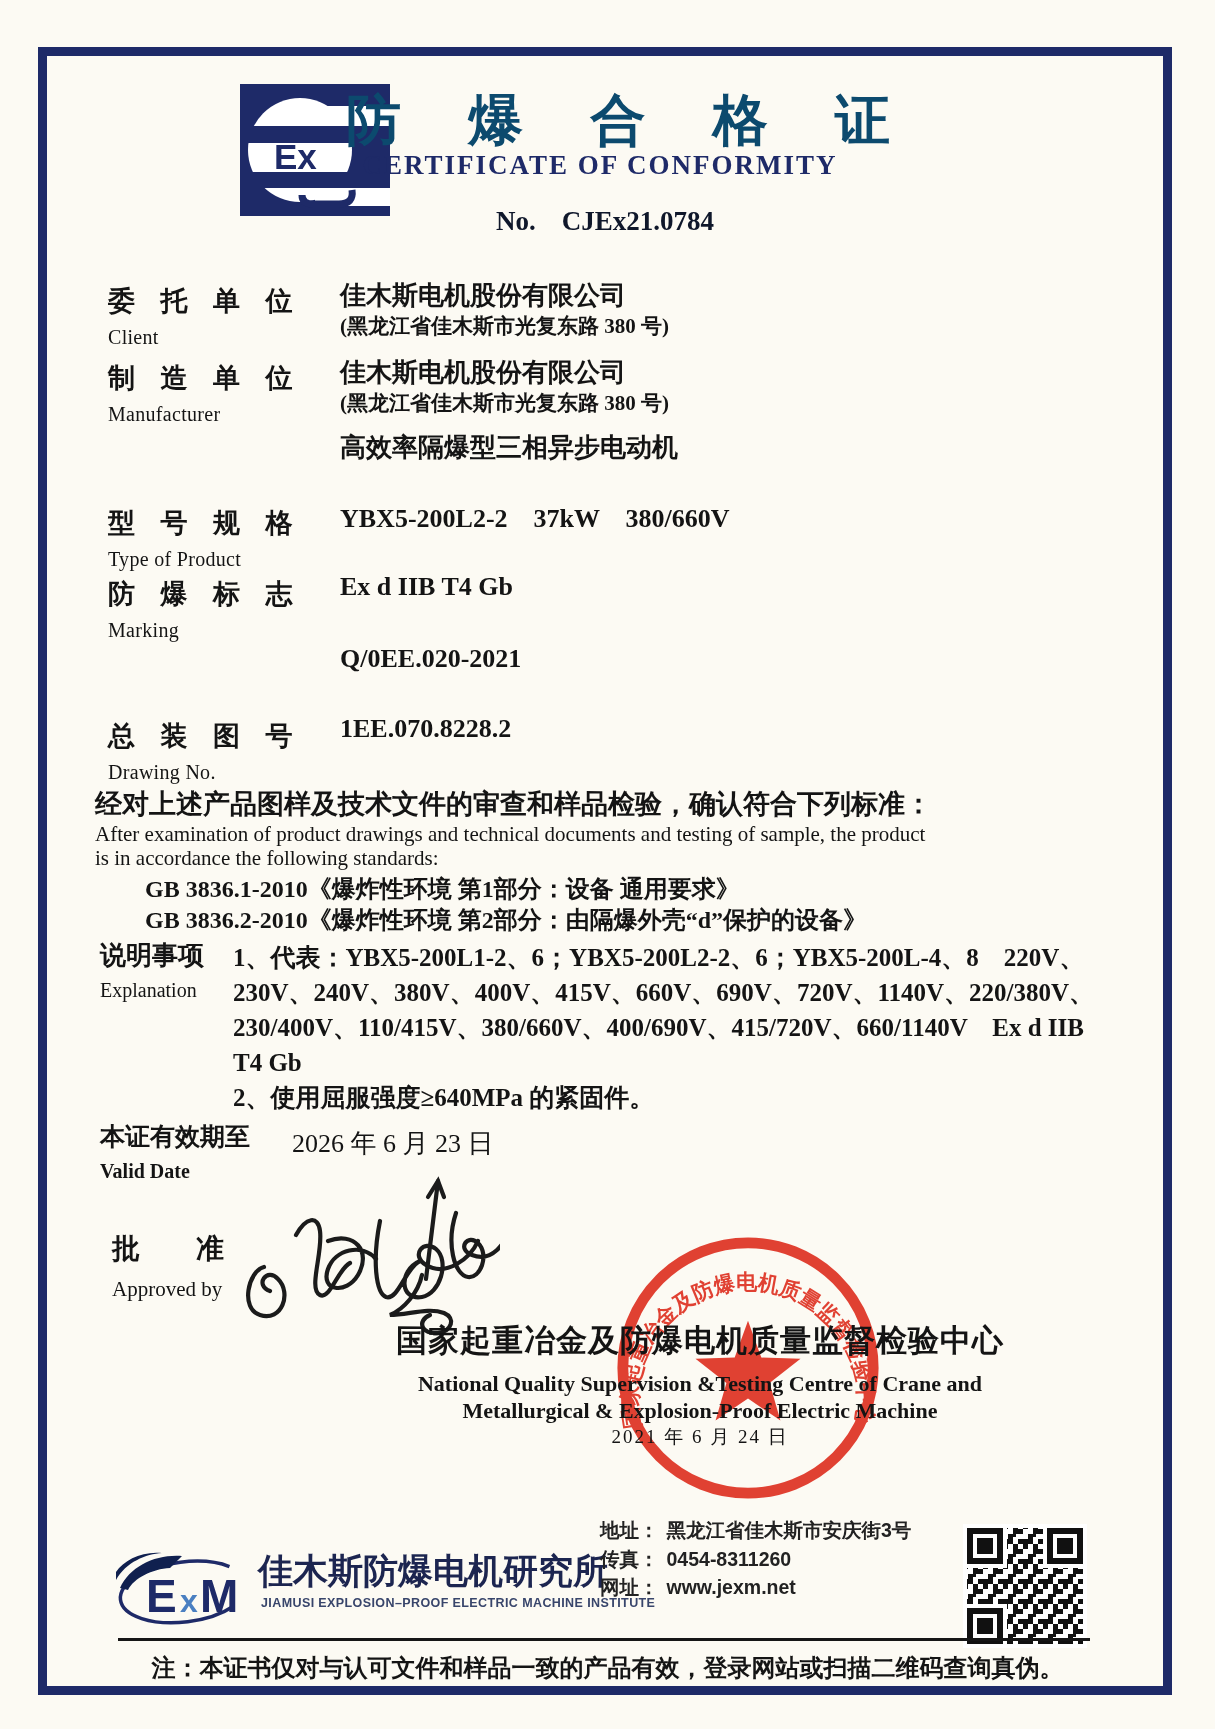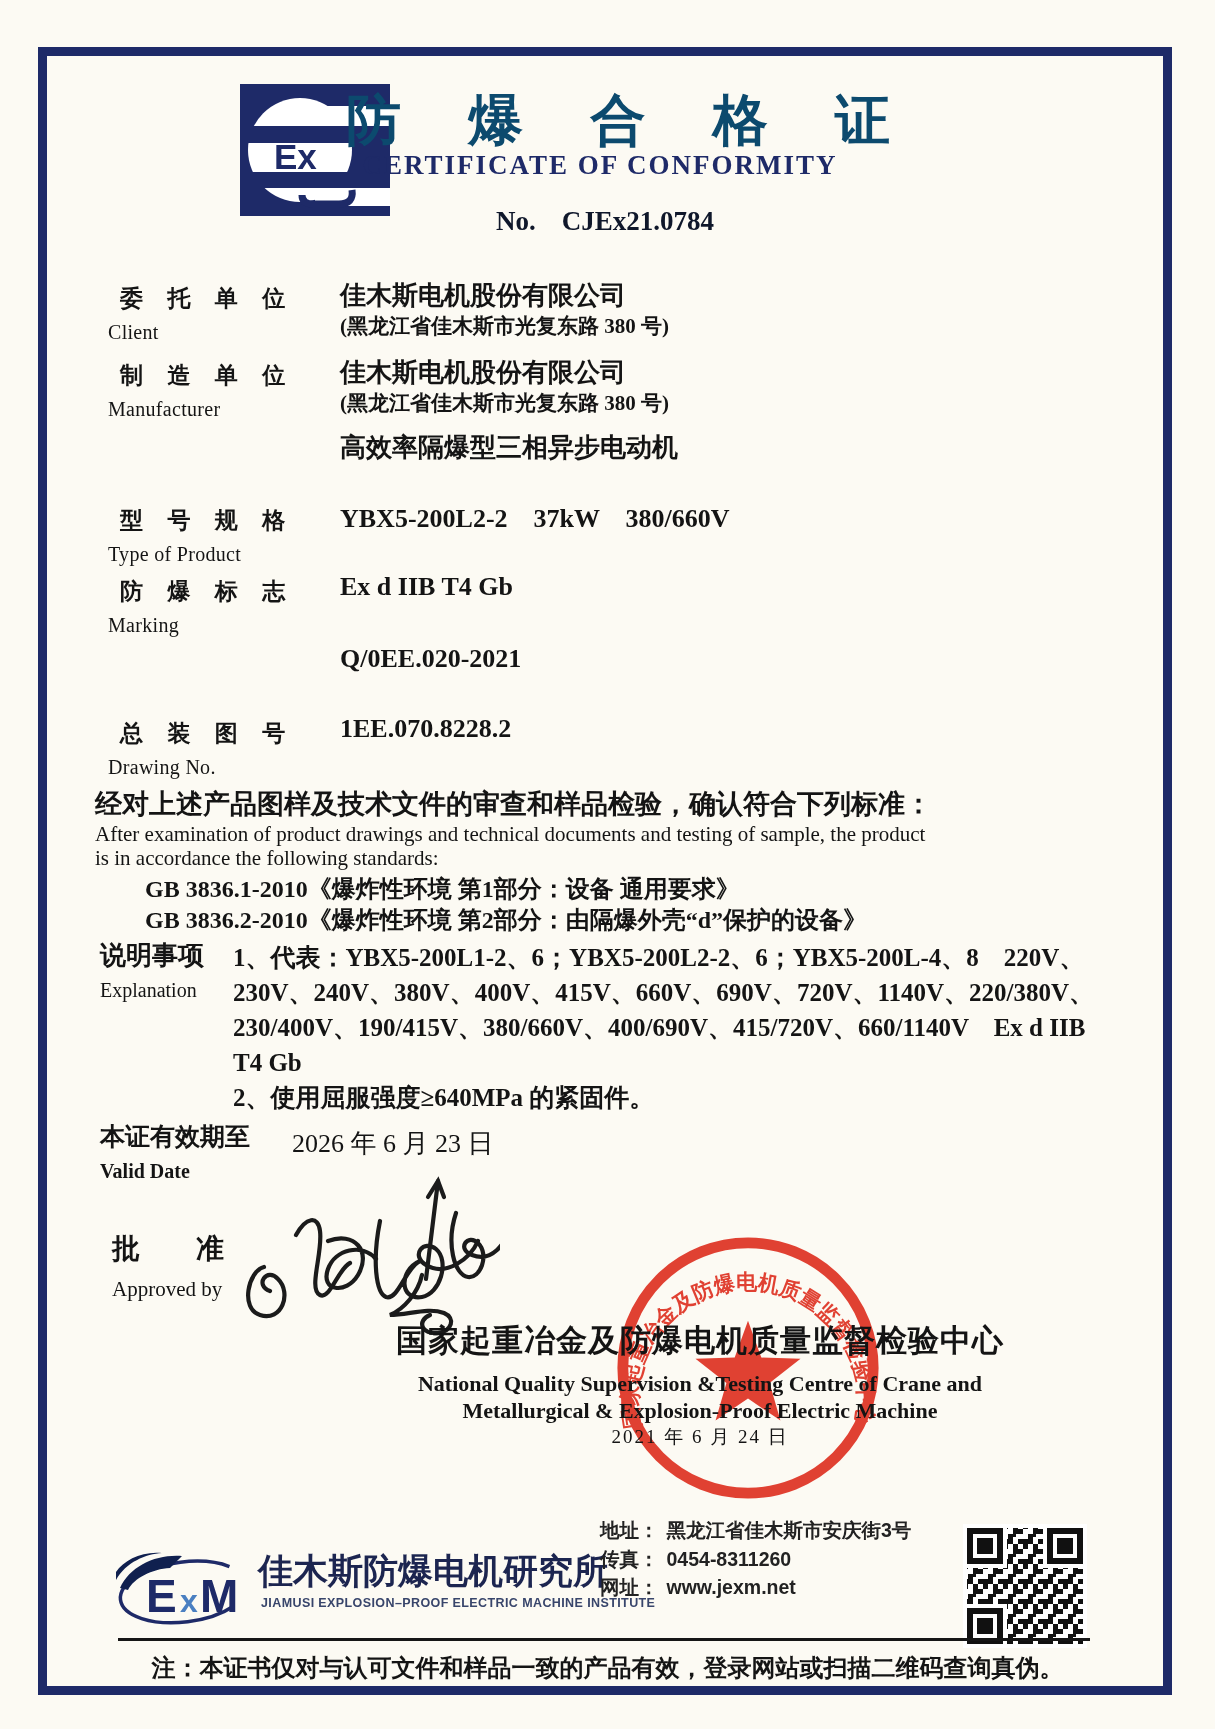--- a/index.html
+++ b/index.html
@@ -13,22 +13,22 @@
             font-family:"Liberation Sans",sans-serif;font-weight:bold;font-size:55px;
             letter-spacing:26px;text-indent:26px;color:#0c4a6e;}
   .title-en{position:absolute;left:320px;top:150px;width:560px;text-align:center;
             font-weight:bold;font-size:27px;letter-spacing:2px;color:#1e2a68;}
   .cert-no{position:absolute;left:30px;top:206px;width:1150px;text-align:center;
            font-weight:bold;font-size:27px;color:#0f172a;}
   .cert-no .num{margin-left:26px;}
 
   
   .fr{position:absolute;left:108px;}
-  .fr .cn{font-family:"Liberation Sans",sans-serif;font-weight:bold;font-size:23px;
-          letter-spacing:9px;white-space:nowrap;margin-left:12px;}
+  .fr .cn{font-family:"Liberation Sans",sans-serif;font-weight:bold;font-size:27px;
+          letter-spacing:9px;white-space:nowrap;}
   .fr .en{font-size:20px;margin-top:7px;letter-spacing:0.3px;}
   .fv{position:absolute;left:340px;font-weight:bold;font-size:26px;white-space:nowrap;}
   .fv2{position:absolute;left:340px;font-weight:bold;font-size:21px;white-space:nowrap;}
 
   .r1{top:283px}.v1{top:278px}.w1{top:312px}
   .r2{top:360px}.v2{top:355px}.w2{top:389px}
   .r3{top:434px}.v3{top:430px}
   .r4{top:505px}.v4{top:501px}
   .r5{top:576px}.v5{top:572px}
   .r6{top:648px}.v6{top:644px}
@@ -149,21 +149,21 @@
   <div class="std1">GB 3836.1-2010《爆炸性环境 第1部分：设备 通用要求》</div>
   <div class="std2">GB 3836.2-2010《爆炸性环境 第2部分：由隔爆外壳“d”保护的设备》</div>
 
   <div class="exp-label">
     <div class="cn">说明事项</div>
     <div class="en">Explanation</div>
   </div>
   <div class="exp-lines">
     <div>1、代表：YBX5-200L1-2、6；YBX5-200L2-2、6；YBX5-200L-4、8　220V、</div>
     <div>230V、240V、380V、400V、415V、660V、690V、720V、1140V、220/380V、</div>
-    <div>230/400V、190/415V、380/660V、400/690V、415/720V、660/1140V　Ex d IIB</div>
+    <div>230/400V、110/415V、380/660V、400/690V、415/720V、660/1140V　Ex d IIB</div>
     <div>T4 Gb</div>
     <div>2、使用屈服强度≥640MPa 的紧固件。</div>
   </div>
 
   <div class="valid-label">
     <div class="cn">本证有效期至</div>
     <div class="en">Valid Date</div>
   </div>
   <div class="valid-value">2026 年 6 月 23 日</div>
 

